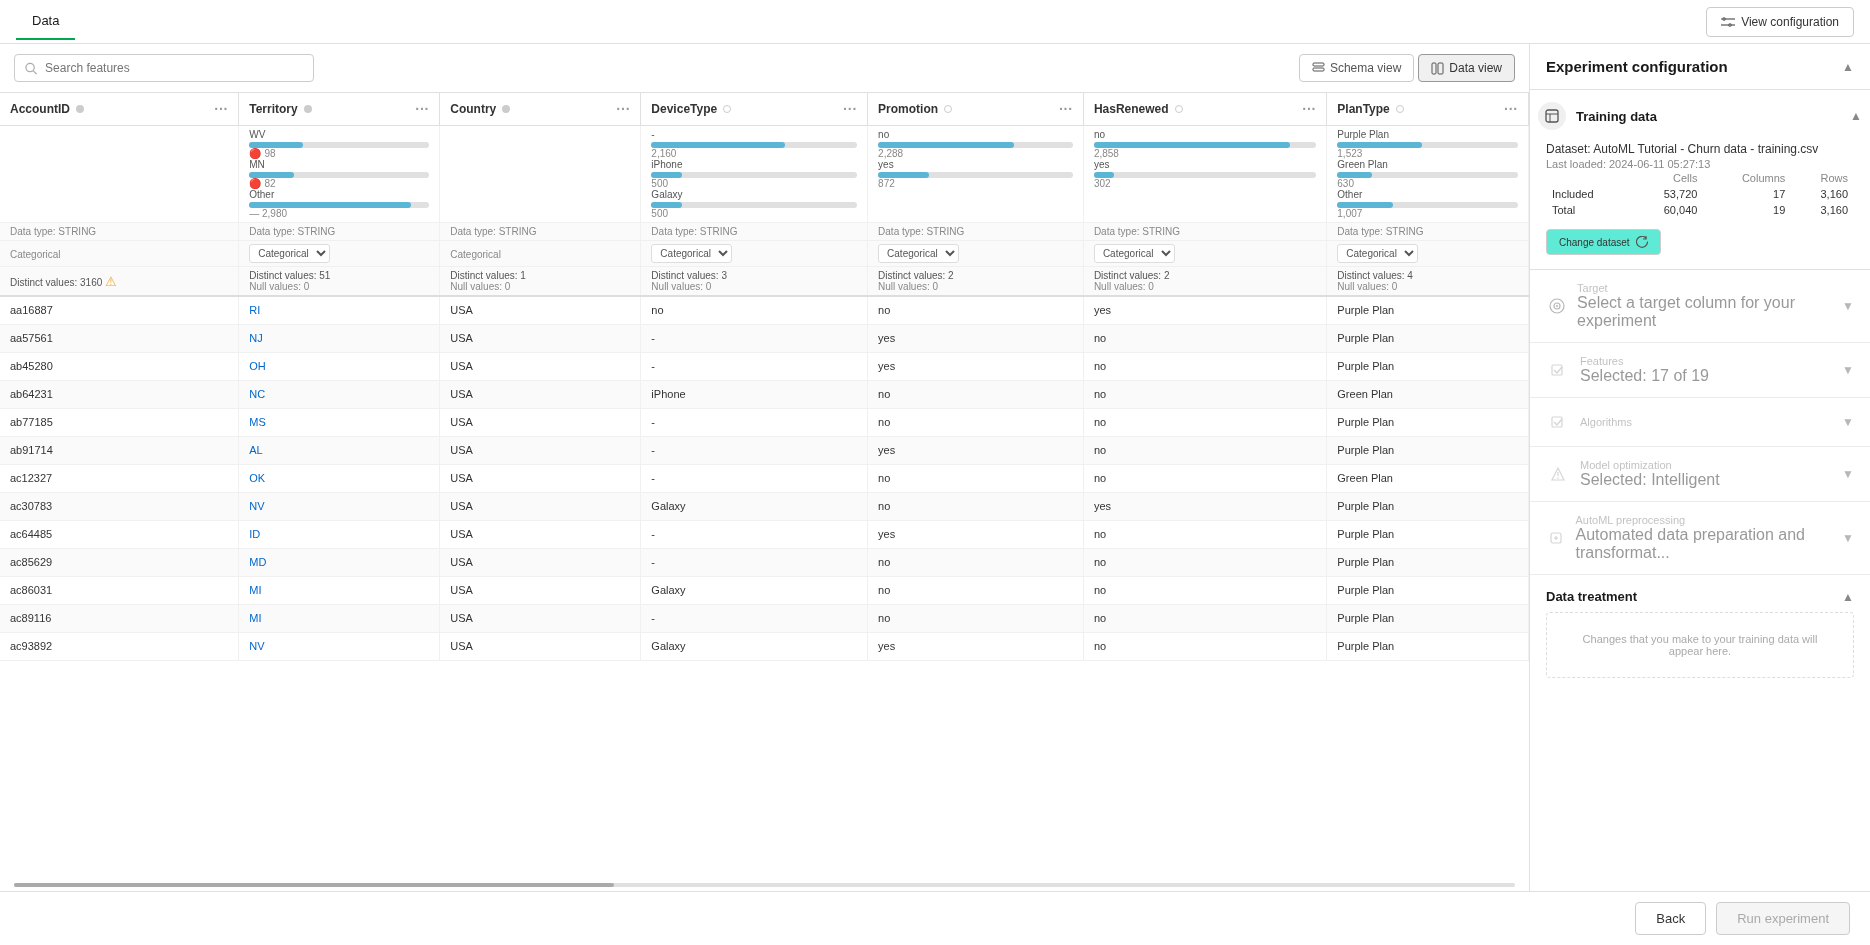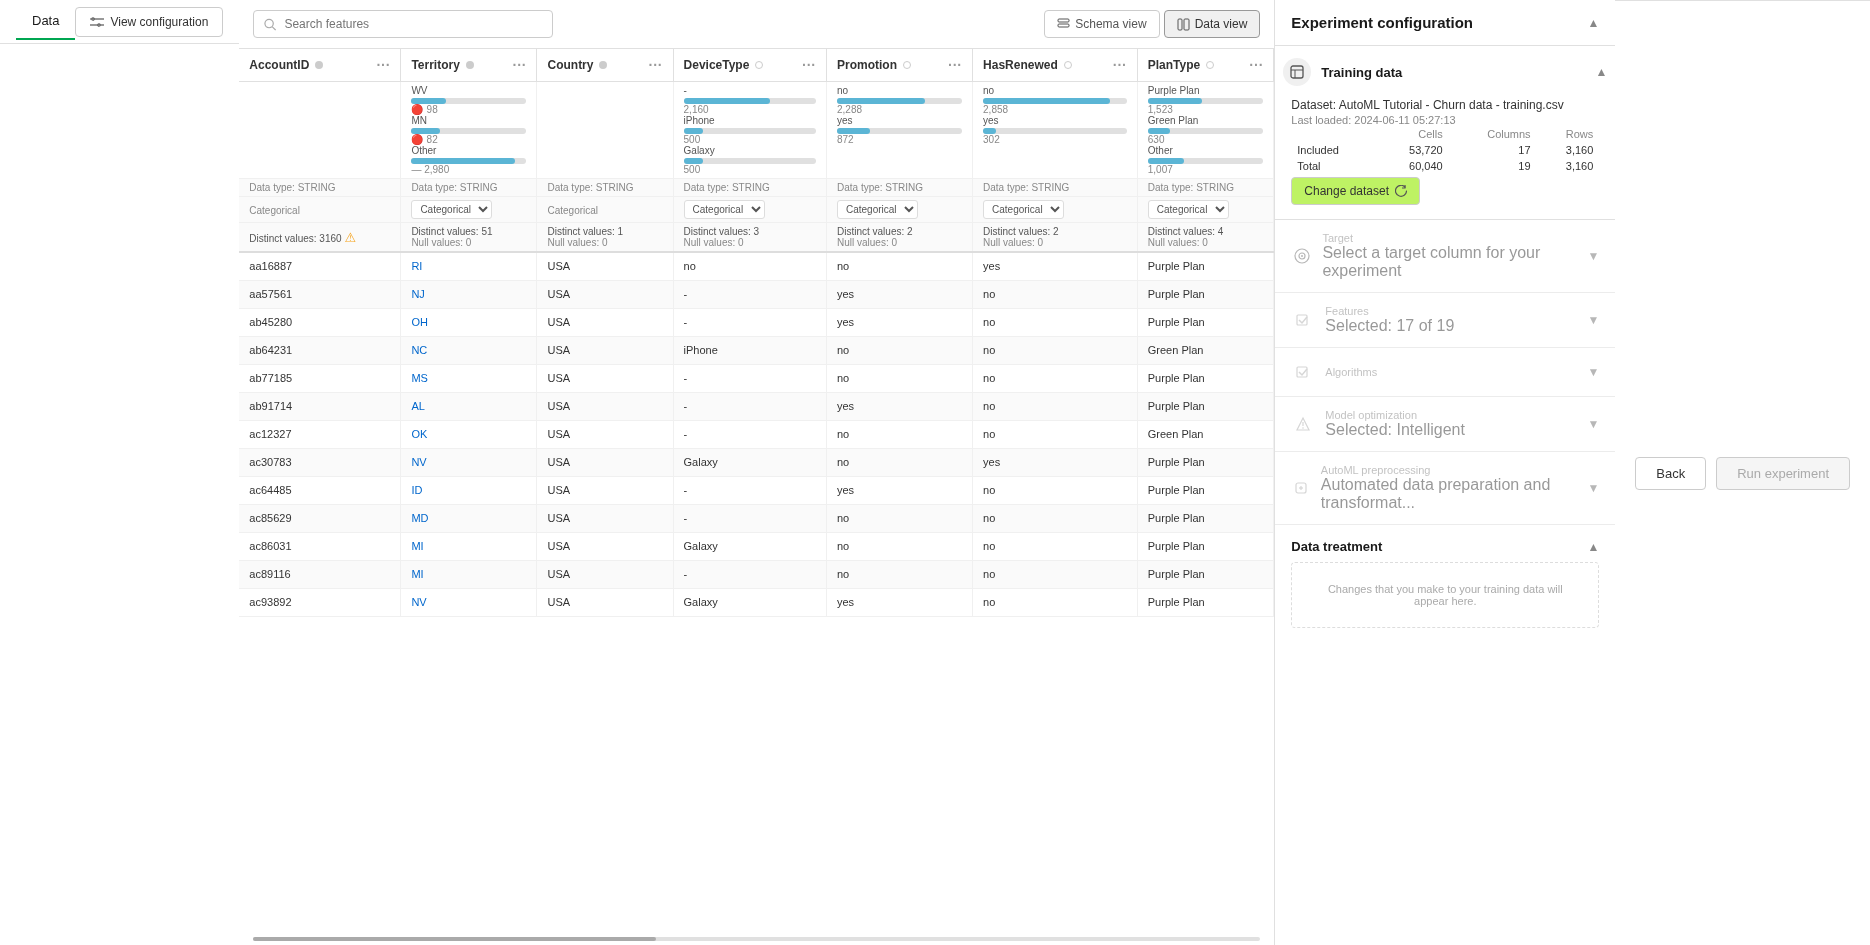--- a/index.html
+++ b/index.html
@@ -1,18 +1,18 @@
 <!DOCTYPE html>
 <html><head>
   <meta charset="utf-8">
   <style>
     * { box-sizing: border-box; margin: 0; padding: 0; }
     body { font-family: -apple-system, BlinkMacSystemFont, 'Segoe UI', sans-serif; font-size: 12px; background: #f5f5f5; color: #333; height: 945px; overflow: hidden; }
 
-    .app-container { display: flex; flex-direction: row; height: 945px; background: #fff; }
+    .app-container { display: flex; flex-direction: column; height: 945px; background: #fff; }
 
     
     .top-nav { display: flex; align-items: center; justify-content: space-between; background: #fff; border-bottom: 1px solid #e0e0e0; padding: 0 16px; height: 44px; flex-shrink: 0; }
     .tab-item { padding: 10px 16px; font-size: 13px; font-weight: 500; cursor: pointer; border-bottom: 2px solid transparent; color: #555; }
     .tab-item.active { color: #1a1a1a; border-bottom: 2px solid #00a651; }
     .view-config-btn { display: flex; align-items: center; gap: 6px; padding: 7px 14px; border: 1px solid #ccc; border-radius: 4px; background: #fff; cursor: pointer; font-size: 12px; color: #333; }
 
     
     .main-layout { display: flex; flex: 1; overflow: hidden; }
 
@@ -63,27 +63,27 @@
     .section-block { border-bottom: 1px solid #e0e0e0; }
     .section-header { display: flex; align-items: center; justify-content: space-between; padding: 12px 8px; cursor: pointer; }
     .section-header-left { display: flex; align-items: center; gap: 10px; }
     .section-icon { width: 28px; height: 28px; border-radius: 50%; background: #f0f0f0; display: flex; align-items: center; justify-content: center; font-size: 14px; color: #555; }
     .section-title { font-size: 13px; font-weight: 600; color: #1a1a1a; }
 
     .section-content { padding: 0 16px 14px 16px; }
     .dataset-name { font-size: 12px; color: #333; font-weight: 500; margin-bottom: 2px; }
     .dataset-sub { font-size: 11px; color: #888; }
 
-    .stats-table { width: 100%; border-collapse: collapse; margin-bottom: 3px; }
+    .stats-table { width: 100%; border-collapse: collapse; margin-bottom: 11px; }
     .stats-table th { font-size: 11px; color: #888; font-weight: 400; text-align: right; padding: 2px 6px; }
     .stats-table th:first-child { text-align: left; }
     .stats-table td { font-size: 11px; color: #333; text-align: right; padding: 2px 6px; }
     .stats-table td:first-child { text-align: left; font-weight: 500; }
 
-    .change-dataset-btn { display: flex; align-items: center; gap: 6px; padding: 6px 12px; border: 1px solid #ccc; border-radius: 4px; background: #bef264; cursor: pointer; font-size: 12px; color: #333; }
+    .change-dataset-btn { display: flex; align-items: center; gap: 6px; padding: 6px 12px; border: 1px solid #ccc; border-radius: 4px; background: #5eead4; cursor: pointer; font-size: 10px; color: #333; }
 
     .config-item { display: flex; align-items: center; justify-content: space-between; padding: 12px 16px; border-bottom: 1px solid #e0e0e0; cursor: pointer; opacity: 0.6; }
     .config-item-left { display: flex; align-items: center; gap: 10px; }
     .config-item-icon { width: 24px; height: 24px; display: flex; align-items: center; justify-content: center; font-size: 13px; color: #888; }
     .config-item-text { font-size: 12px; }
     .config-item-label { font-size: 11px; color: #999; }
     .config-item-value { font-size: 16px; color: #555; }
 
     .data-treatment-section { padding: 14px 16px; }
     .data-treatment-title { font-size: 13px; font-weight: 600; color: #1a1a1a; margin-bottom: 8px; display: flex; justify-content: space-between; align-items: center; }

